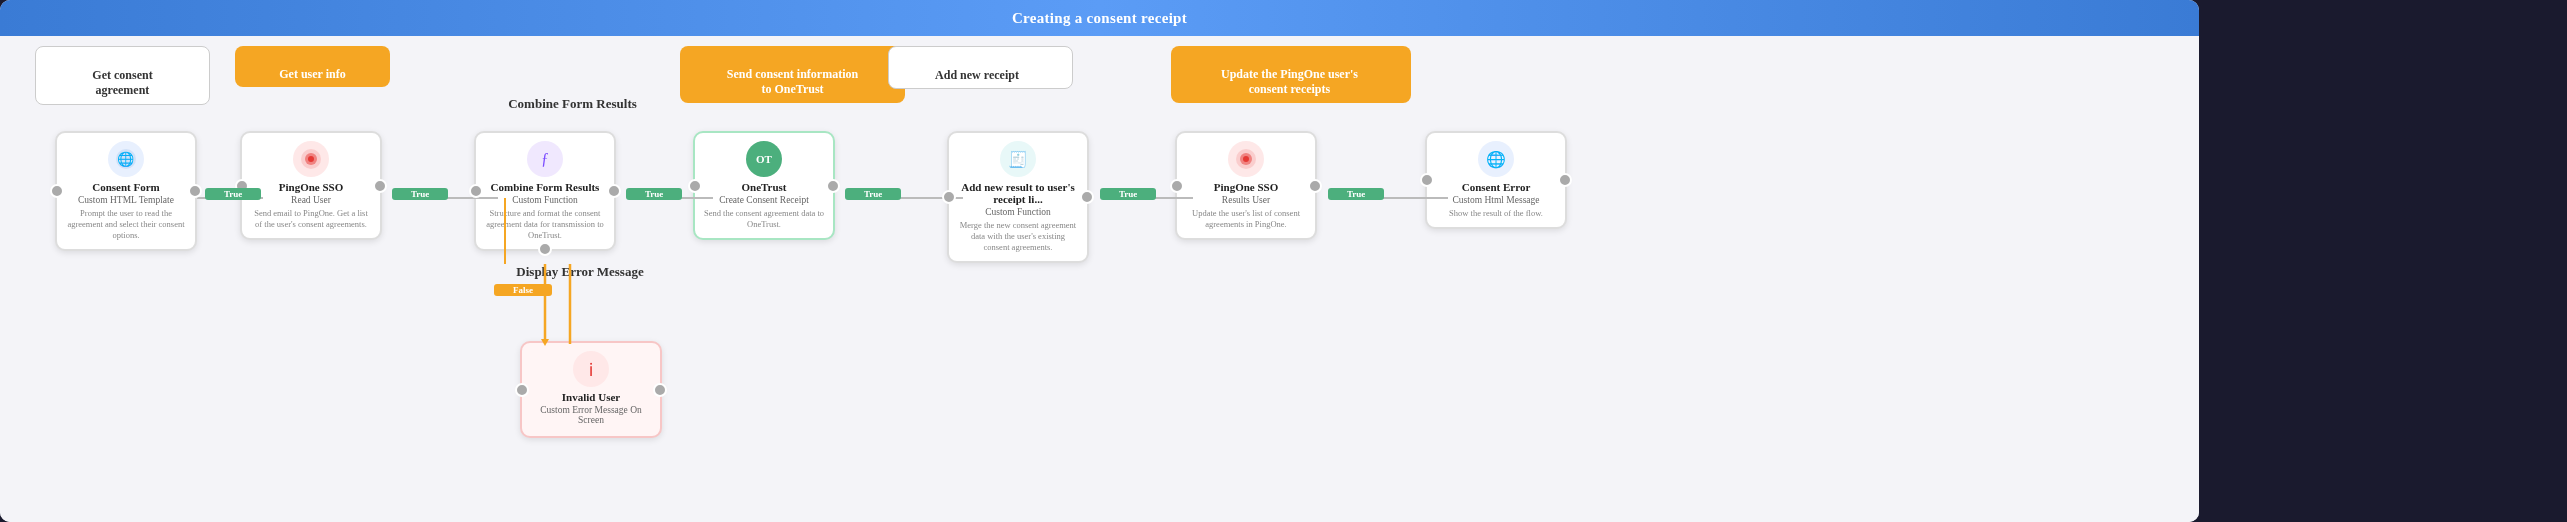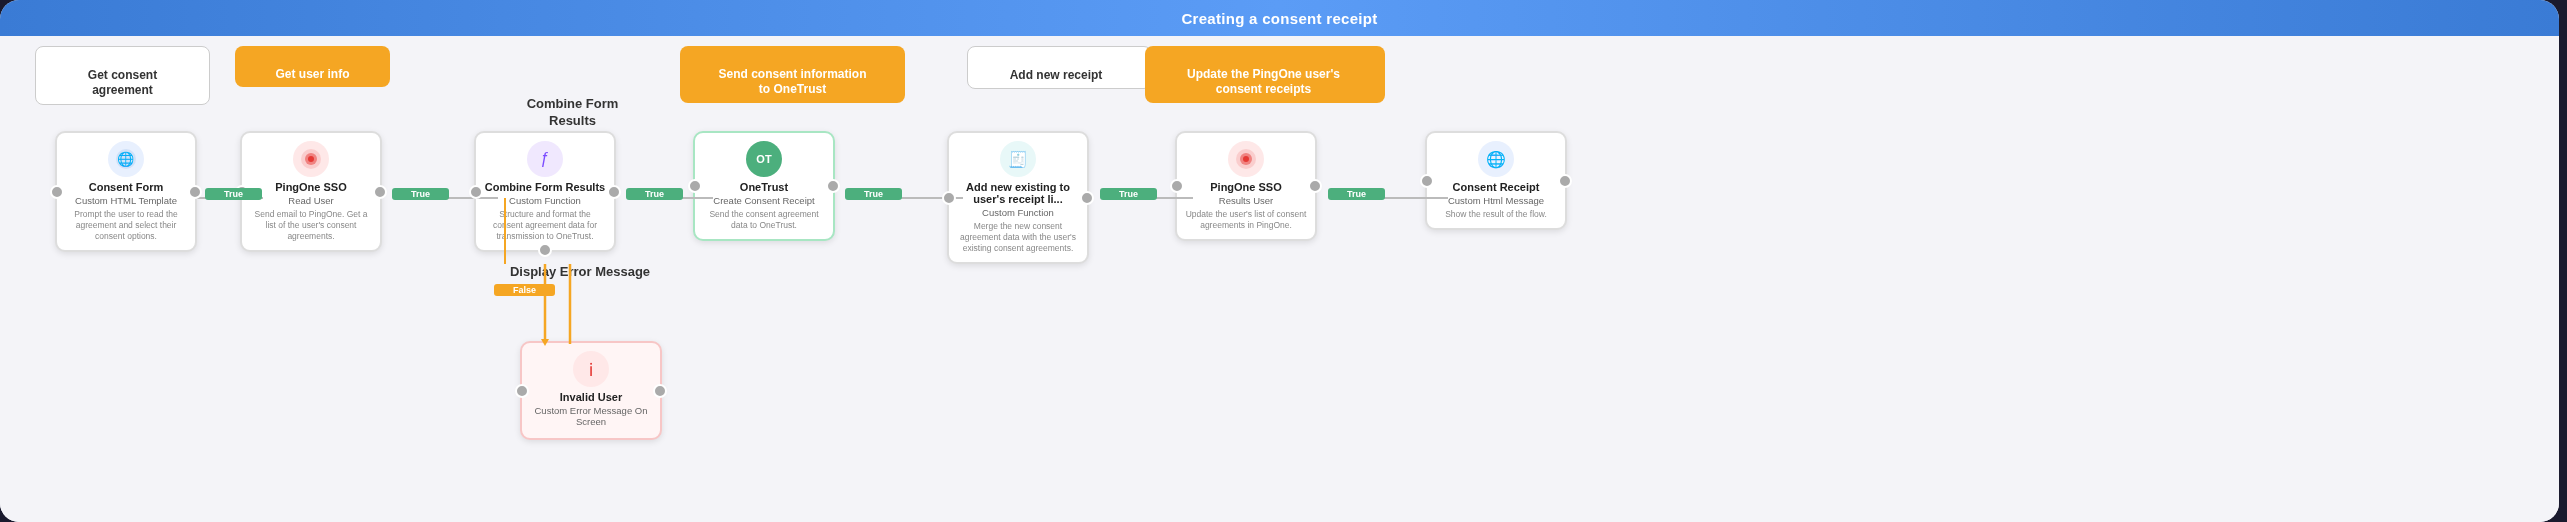--- a/index.html
+++ b/index.html
@@ -4,26 +4,27 @@
   <style>
     * { box-sizing: border-box; margin: 0; padding: 0; }
     body {
       background: #1a1a2e;
       font-family: -apple-system, BlinkMacSystemFont, 'Segoe UI', sans-serif;
       min-width: 2567px;
       min-height: 522px;
       overflow: auto;
     }
     .canvas {
-      width: 2559px;
+      width: 2199px;
       height: 522px;
       background: #f0f0f5;
       position: relative;
-      border-radius: 19px;
+      border-radius: 10px;
       overflow: hidden;
+      font-family: Liberation Serif, serif;
     }
     
     .top-banner {
       position: absolute;
       top: 0; left: 0; right: 0;
       height: 36px;
       background: linear-gradient(90deg, #3a7bd5 0%, #5b9cf6 50%, #3a7bd5 100%);
       display: flex;
       align-items: center;
       justify-content: center;
@@ -170,25 +171,25 @@
       <span>Get consent
 agreement</span>
     </div>
 
 
     <div class="section-box amber" style="left:680px; width:225px;">
       <span>Send consent information
 to OneTrust</span>
     </div>
 
-    <div class="section-box light" style="left:967px; width:185px;padding-left:7px;">
+    <div class="section-box light" style="left:888px; width:185px;padding-left:7px;">
       <span>Add new receipt</span>
     </div>
 
-    <div class="section-box amber" style="left:1145px; width:240px;padding-left:11px;">
+    <div class="section-box amber" style="left:1171px; width:240px;padding-left:11px;">
       <span>Update the PingOne user's
 consent receipts</span>
     </div>
 
 
     <div style="position:absolute; left:505px; top:60px; font-size:13px; font-weight:700; color:#333; text-align:center; width:135px; line-height:1.3;">
       <span>Combine Form Results</span>
     </div>
 
     <div style="position:absolute; left:505px; top:228px; font-size:13px; font-weight:700; color:#333; text-align:center; width:150px; line-height:1.3;">
@@ -250,21 +251,21 @@
       <div class="node-subtitle">Create Consent Receipt</div>
       <div class="node-desc">Send the consent agreement data to OneTrust.</div>
     </div>
 
     <div class="edge-label true-lbl" style="left:845px; top:152px;">True</div>
 
     <div class="node-card" style="left:947px; top:95px; width:142px;">
       <div class="conn-dot left"></div>
       <div class="conn-dot right"></div>
       <div class="node-icon" style="background:#e8f8f8; border-radius:50%; width:36px; height:36px; margin:0 auto 4px; display:flex; align-items:center; justify-content:center; font-size:16px;">🧾</div>
-      <div class="node-title">Add new existing to user's receipt li...</div>
+      <div class="node-title">Add new result to user's receipt li...</div>
       <div class="node-subtitle">Custom Function</div>
       <div class="node-desc">Merge the new consent agreement data with the user's existing consent agreements.</div>
     </div>
 
     <div class="edge-label true-lbl" style="left:1100px; top:152px;">True</div>
 
     <div class="node-card" style="left:1175px; top:95px; width:142px;">
       <div class="conn-dot left"></div>
       <div class="conn-dot right"></div>
       <div class="node-icon" style="background:#fee8e8; border-radius:50%; width:36px; height:36px; margin:0 auto 4px; display:flex; align-items:center; justify-content:center;">
@@ -278,21 +279,21 @@
       <div class="node-subtitle">Results User</div>
       <div class="node-desc">Update the user's list of consent agreements in PingOne.</div>
     </div>
 
     <div class="edge-label true-lbl" style="left:1328px; top:152px;">True</div>
 
     <div class="node-card" style="left:1425px; top:95px; width:142px;">
       <div class="conn-dot left"></div>
       <div class="conn-dot right"></div>
       <div class="node-icon icon-blue" style="background:#e8f0fe; border-radius:50%; width:36px; height:36px; margin:0 auto 4px; display:flex; align-items:center; justify-content:center; font-size:16px;">🌐</div>
-      <div class="node-title">Consent Receipt</div>
+      <div class="node-title">Consent Error</div>
       <div class="node-subtitle">Custom Html Message</div>
       <div class="node-desc">Show the result of the flow.</div>
     </div>
 
     <div class="node-card pink-border" style="left:520px; top:305px; width:142px;">
       <div class="conn-dot left"></div>
       <div class="conn-dot right"></div>
       <div class="node-icon" style="background:#ffe8e8; border-radius:50%; width:36px; height:36px; margin:0 auto 4px; display:flex; align-items:center; justify-content:center; font-size:18px; color:#e53935;">ℹ</div>
       <div class="node-title">Invalid User</div>
       <div class="node-subtitle">Custom Error Message On Screen</div>

